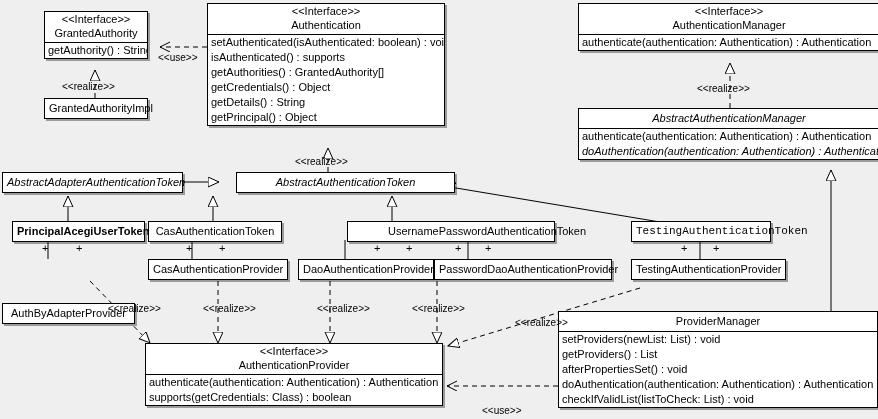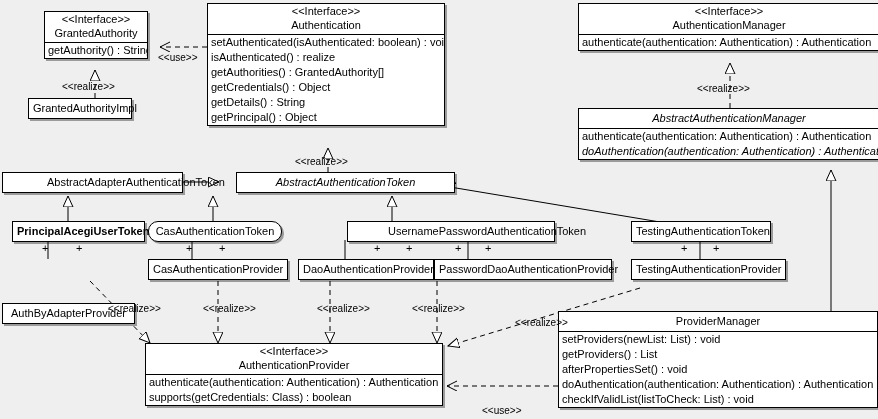--- a/index.html
+++ b/index.html
@@ -163,32 +163,32 @@
   <div class="node" style="left:44px; top:11px; width:104px;">
     <div class="hdr">
       <span class="stereo">&lt;&lt;Interface&gt;&gt;</span>
       <span class="cname">GrantedAuthority</span>
     </div>
     <div class="compartment">
       <span class="member">getAuthority() : String</span>
     </div>
   </div>
 
-  <div class="node" style="left:28px; top:98px; width:104px;">
+  <div class="node" style="left:44px; top:98px; width:104px;">
     <div class="simple">GrantedAuthorityImpl</div>
   </div>
 
   <div class="node" style="left:207px; top:3px; width:238px;">
     <div class="hdr">
       <span class="stereo">&lt;&lt;Interface&gt;&gt;</span>
       <span class="cname">Authentication</span>
     </div>
     <div class="compartment">
       <span class="member">setAuthenticated(isAuthenticated: boolean) : void</span>
-      <span class="member">isAuthenticated() : realize</span>
+      <span class="member">isAuthenticated() : supports</span>
       <span class="member">getAuthorities() : GrantedAuthority[]</span>
       <span class="member">getCredentials() : Object</span>
       <span class="member">getDetails() : String</span>
       <span class="member">getPrincipal() : Object</span>
     </div>
   </div>
 
   <div class="node" style="left:578px; top:3px; width:302px;">
     <div class="hdr">
       <span class="stereo">&lt;&lt;Interface&gt;&gt;</span>
@@ -201,40 +201,40 @@
 
   <div class="node abstract" style="left:578px; top:108px; width:302px;">
     <div class="simple" style="font-style:italic;">AbstractAuthenticationManager</div>
     <div class="compartment">
       <span class="member" style="font-style:normal;font-weight:normal;">authenticate(authentication: Authentication) : Authentication</span>
       <span class="member ital" style="font-weight:normal;">doAuthentication(authentication: Authentication) : Authentication</span>
     </div>
   </div>
 
   <div class="node abstract" style="left:2px; top:172px; width:181px;">
-    <div class="simple" style="margin-left:40px;">AbstractAdapterAuthenticationToken</div>
+    <div class="simple" style="font-style:italic;">AbstractAdapterAuthenticationToken</div>
   </div>
 
   <div class="node abstract" style="left:236px; top:172px; width:219px;">
     <div class="simple" style="font-style:italic;">AbstractAuthenticationToken</div>
   </div>
 
   <div class="node" style="left:12px; top:221px; width:133px;font-weight:bold;">
     <div class="simple">PrincipalAcegiUserToken</div>
   </div>
 
-  <div class="node" style="left:148px; top:221px; width:134px;border-radius:10px;">
+  <div class="node" style="left:148px; top:221px; width:134px;">
     <div class="simple">CasAuthenticationToken</div>
   </div>
 
   <div class="node" style="left:347px; top:221px; width:208px;padding-left:36px;">
     <div class="simple">UsernamePasswordAuthenticationToken</div>
   </div>
 
-  <div class="node" style="left:631px; top:221px; width:140px;">
+  <div class="node" style="left:631px; top:221px; width:140px;font-family:Liberation Mono, monospace;">
     <div class="simple">TestingAuthenticationToken</div>
   </div>
 
   <div class="node" style="left:2px; top:259px; width:133px;margin-top:44px;">
     <div class="simple">AuthByAdapterProvider</div>
   </div>
 
   <div class="node" style="left:148px; top:259px; width:140px;">
     <div class="simple">CasAuthenticationProvider</div>
   </div>

